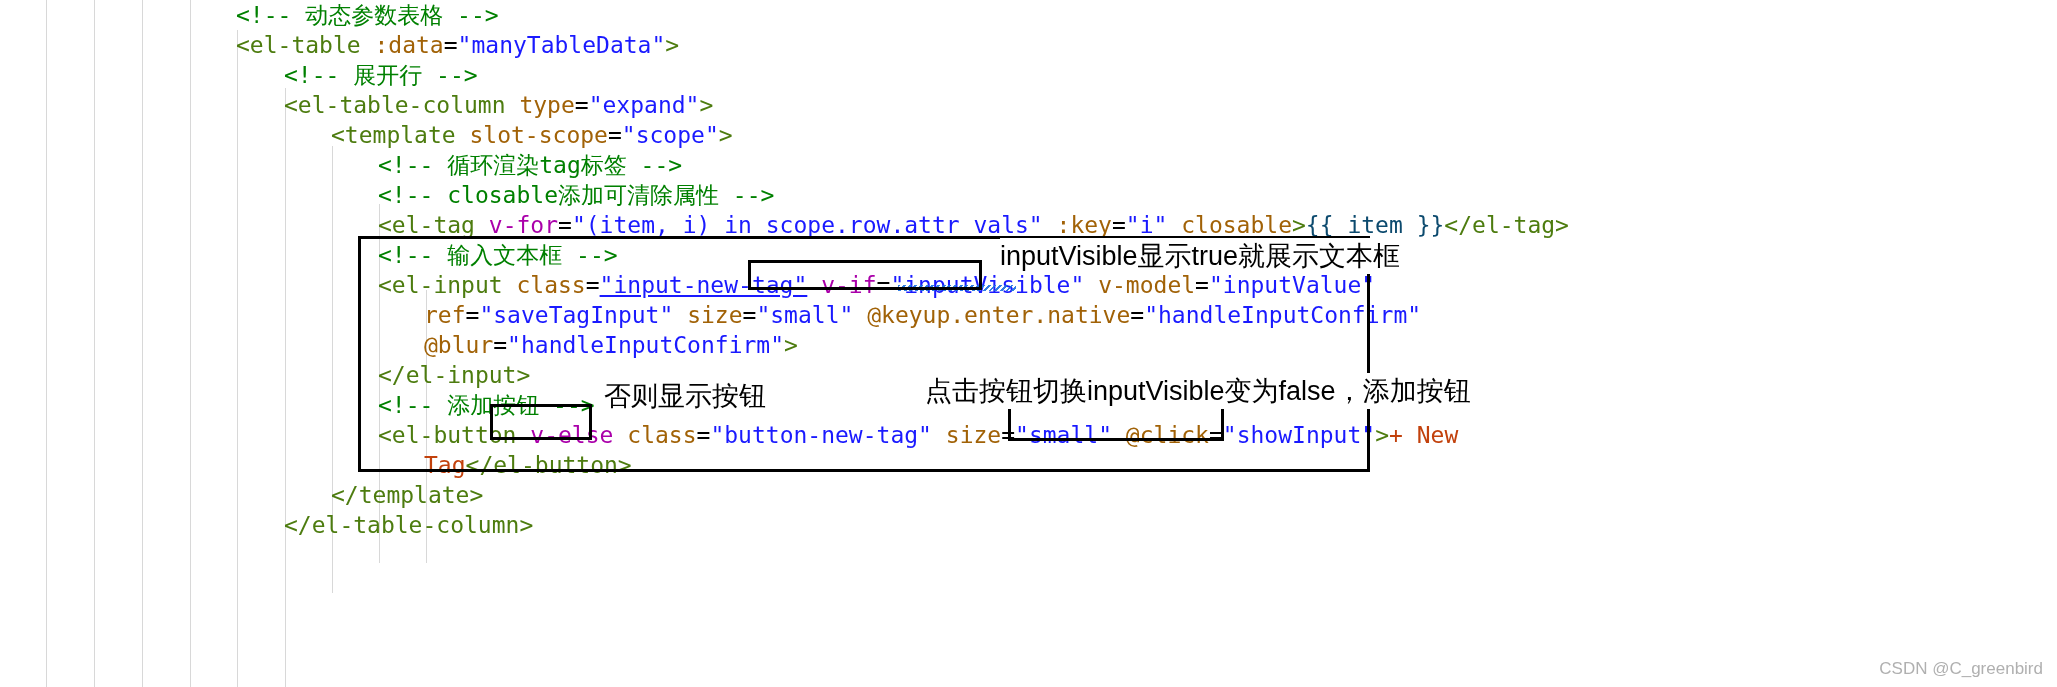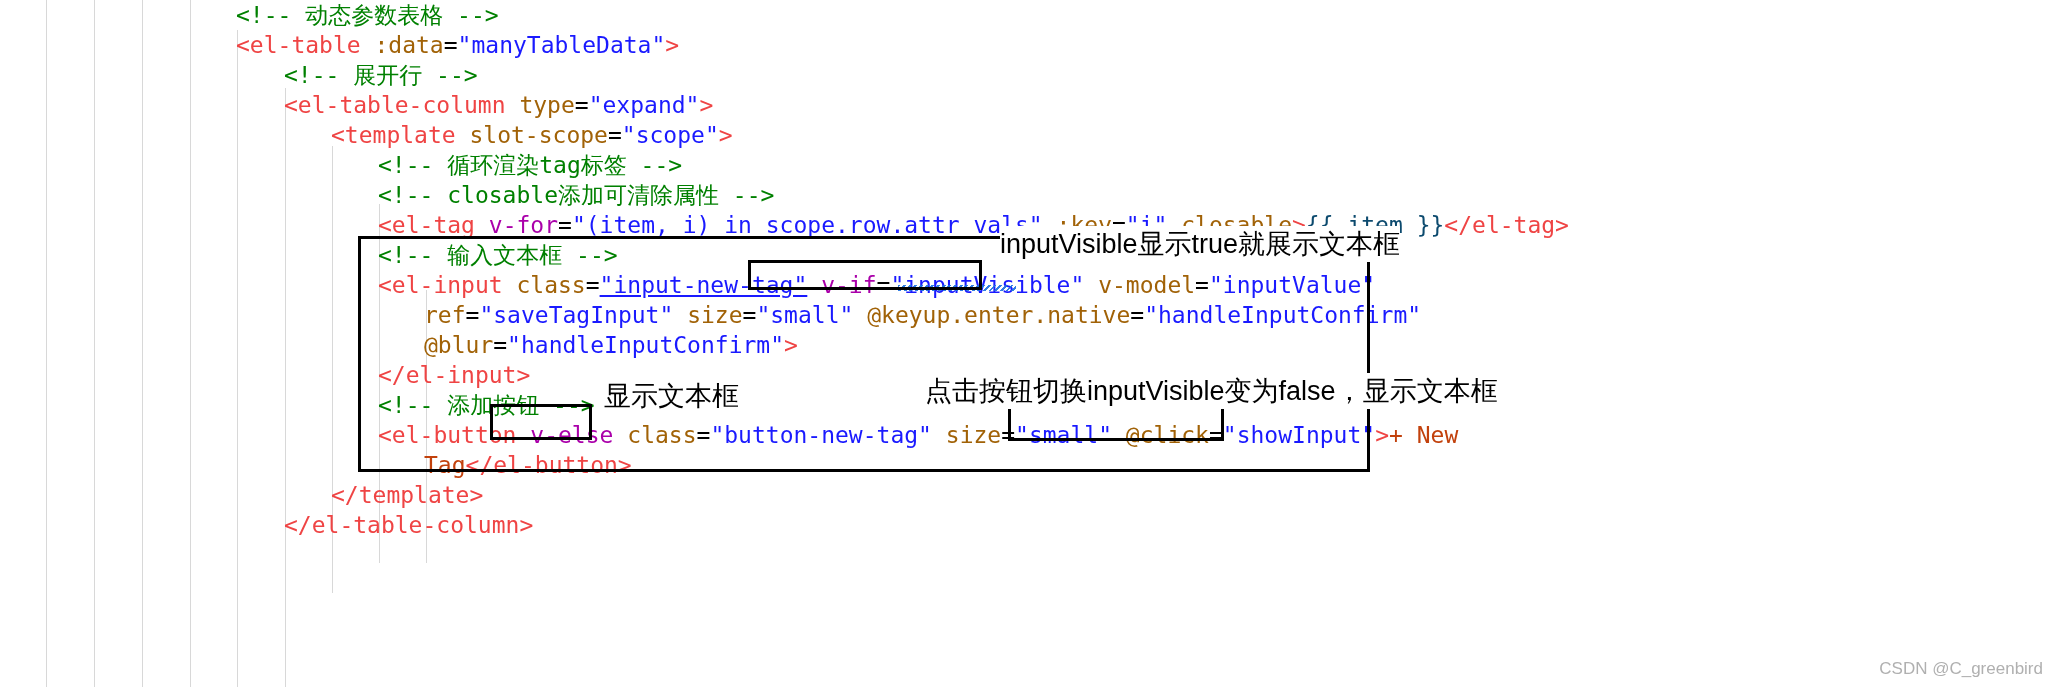--- a/index.html
+++ b/index.html
@@ -39,21 +39,21 @@
     font-size: 23px;
     line-height: 30px;
     white-space: pre;
   }
   .line {
     height: 30px;
     white-space: pre;
   }
 
   
-  .tag      { color: #ef4444; }      
+  .tag      { color: #4d7c0f; }      
   .attr     { color: #a16207; }      
   .val      { color: #1a1aff; }      
   .cmt      { color: #008000; }      
   .dir      { color: #aa00aa; }      
   .txt      { color: #c2410c; }      
   .mus      { color: #0c4a6e; }      
   .punc     { color: #000000; }
 
   .underline-blue {
     text-decoration: underline;
@@ -114,19 +114,19 @@
 
   <div class="code" id="code-root"><div class="line" style="padding-left: 236px;"><span class="cmt">&lt;!-- 动态参数表格 --&gt;</span></div><div class="line" style="padding-left: 236px;"><span class="tag">&lt;el-table </span><span class="attr">:data</span><span class="punc">=</span><span class="val">"manyTableData"</span><span class="tag">&gt;</span></div><div class="line" style="padding-left: 284px;"><span class="cmt">&lt;!-- 展开行 --&gt;</span></div><div class="line" style="padding-left: 284px;"><span class="tag">&lt;el-table-column </span><span class="attr">type</span><span class="punc">=</span><span class="val">"expand"</span><span class="tag">&gt;</span></div><div class="line" style="padding-left: 331px;"><span class="tag">&lt;template </span><span class="attr">slot-scope</span><span class="punc">=</span><span class="val">"scope"</span><span class="tag">&gt;</span></div><div class="line" style="padding-left: 378px;"><span class="cmt">&lt;!-- 循环渲染tag标签 --&gt;</span></div><div class="line" style="padding-left: 378px;"><span class="cmt">&lt;!-- closable添加可清除属性 --&gt;</span></div><div class="line" style="padding-left: 378px;"><span class="tag">&lt;el-tag </span><span class="dir">v-for</span><span class="punc">=</span><span class="val">"(item, i) in scope.row.attr_vals"</span><span class="punc"> </span><span class="attr">:key</span><span class="punc">=</span><span class="val">"i"</span><span class="punc"> </span><span class="attr">closable</span><span class="tag">&gt;</span><span class="mus">{{ item }}</span><span class="tag">&lt;/el-tag&gt;</span></div><div class="line" style="padding-left: 378px;"><span class="cmt">&lt;!-- 输入文本框 --&gt;</span></div><div class="line" style="padding-left: 378px;"><span class="tag">&lt;el-input </span><span class="attr">class</span><span class="punc">=</span><span class="val underline-blue">"input-new-tag"</span><span class="punc"> </span><span class="dir">v-if</span><span class="punc">=</span><span class="val">"inputVisible"</span><span class="punc"> </span><span class="attr">v-model</span><span class="punc">=</span><span class="val">"inputValue"</span></div><div class="line" style="padding-left: 424px;"><span class="attr">ref</span><span class="punc">=</span><span class="val">"saveTagInput"</span><span class="punc"> </span><span class="attr">size</span><span class="punc">=</span><span class="val">"small"</span><span class="punc"> </span><span class="attr">@keyup.enter.native</span><span class="punc">=</span><span class="val">"handleInputConfirm"</span></div><div class="line" style="padding-left: 424px;"><span class="attr">@blur</span><span class="punc">=</span><span class="val">"handleInputConfirm"</span><span class="tag">&gt;</span></div><div class="line" style="padding-left: 378px;"><span class="tag">&lt;/el-input&gt;</span></div><div class="line" style="padding-left: 378px;"><span class="cmt">&lt;!-- 添加按钮 --&gt;</span></div><div class="line" style="padding-left: 378px;"><span class="tag">&lt;el-button </span><span class="dir">v-else</span><span class="punc"> </span><span class="attr">class</span><span class="punc">=</span><span class="val">"button-new-tag"</span><span class="punc"> </span><span class="attr">size</span><span class="punc">=</span><span class="val">"small"</span><span class="punc"> </span><span class="attr">@click</span><span class="punc">=</span><span class="val">"showInput"</span><span class="tag">&gt;</span><span class="txt">+ New</span></div><div class="line" style="padding-left: 424px;"><span class="txt">Tag</span><span class="tag">&lt;/el-button&gt;</span></div><div class="line" style="padding-left: 331px;"><span class="tag">&lt;/template&gt;</span></div><div class="line" style="padding-left: 284px;"><span class="tag">&lt;/el-table-column&gt;</span></div></div>
 
   <div class="squiggle" style="left:898px; top:285px; width:118px;"></div>
 
   <div id="annotation-layer">
       <div class="box" style="left: 748px; top: 260px; width: 234px; height: 30px;"></div>
       <div class="box" style="left: 490px; top: 404px; width: 102px; height: 36px;"></div>
       <div class="box" style="left: 1008px; top: 403px; width: 216px; height: 38px;"></div>
       <div class="box" style="left: 358px; top: 236px; width: 1012px; height: 236px;"></div>
-      <div class="note" style="left: 1000px; top: 226px;">inputVisible显示true就展示文本框</div>
-      <div class="note" style="left: 604px; top: 378px;">显示文本框</div>
-      <div class="note" style="left: 925px; top: 373px;">点击按钮切换inputVisible变为false，显示文本框</div>
+      <div class="note" style="left: 1000px; top: 238px;">inputVisible显示true就展示文本框</div>
+      <div class="note" style="left: 604px; top: 378px;">否则显示按钮</div>
+      <div class="note" style="left: 925px; top: 373px;">点击按钮切换inputVisible变为false，添加按钮</div>
     </div>
 
   <div class="watermark">CSDN @C_greenbird</div>
 </div>
 
 </body></html>

